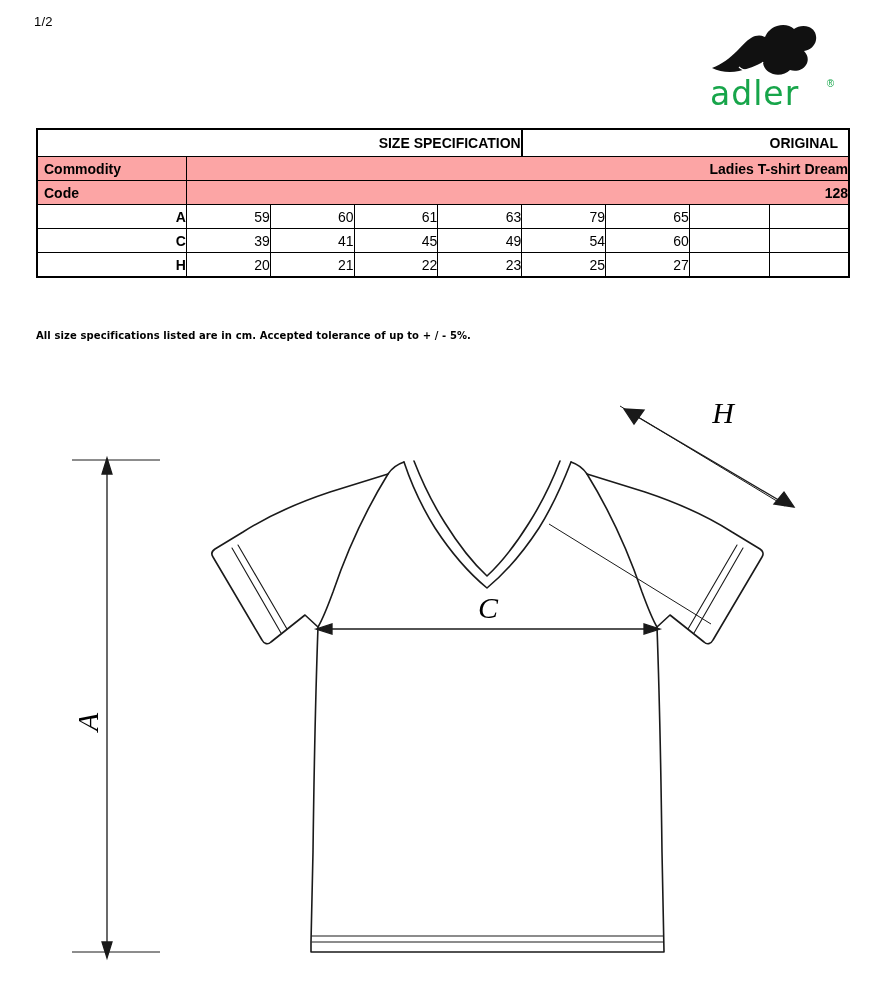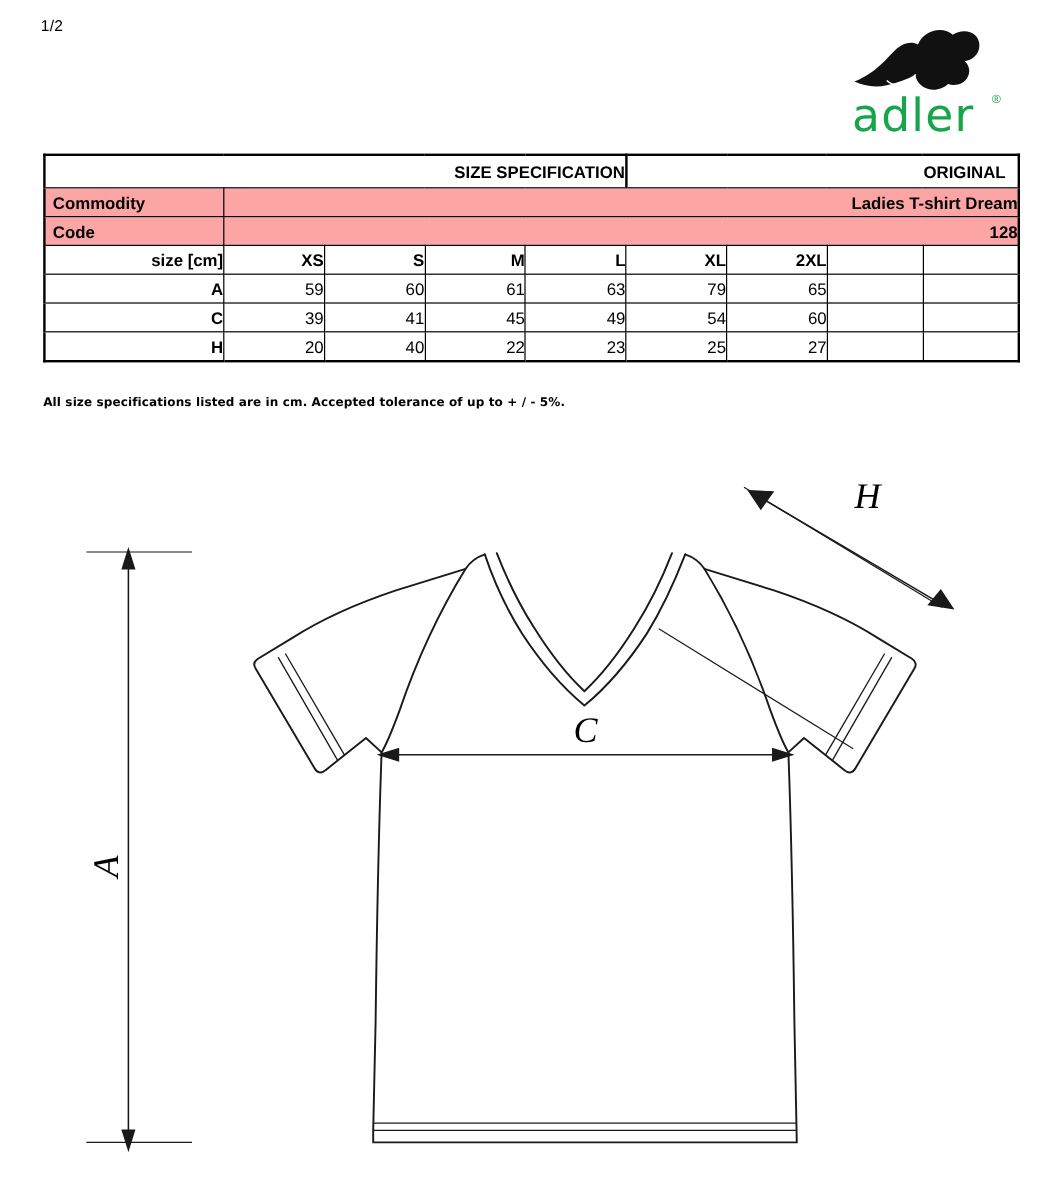--- a/index.html
+++ b/index.html
@@ -39,21 +39,21 @@
     left: 0;
     top: 0;
     width: 120px;
     height: 56px;
   }
   .logo-text {
     position: absolute;
     left: 6px;
     top: 52px;
     font-family: "DejaVu Sans", sans-serif;
-    font-size: 38px;
+    font-size: 33px;
     font-weight: 400;
     color: #17a54a;
     letter-spacing: 1px;
   }
   .logo-reg {
     position: absolute;
     right: -10px;
     top: 56px;
     font-size: 10px;
     color: #17a54a;
@@ -173,31 +173,20 @@
       <td class="title-right" colspan="4">ORIGINAL</td>
     </tr>
     <tr>
       <td class="green label edge-l">Commodity</td>
       <td class="green edge-r" colspan="8">Ladies T-shirt Dream</td>
     </tr>
     <tr>
       <td class="green label edge-l">Code</td>
       <td class="green edge-r" colspan="8">128</td>
     </tr>
-    <tr>
-      <td class="lbl-col edge-l">size [cm]</td>
-      <td class="lbl-col">XS</td>
-      <td class="lbl-col">S</td>
-      <td class="lbl-col">M</td>
-      <td class="lbl-col">L</td>
-      <td class="lbl-col">XL</td>
-      <td class="lbl-col">2XL</td>
-      <td class="lbl-col"></td>
-      <td class="lbl-col edge-r"></td>
-    </tr>
 
     <tr>
       <td class="lbl-col edge-l">A</td>
       <td>59</td>
       <td>60</td>
       <td>61</td>
       <td>63</td>
       <td>79</td>
       <td>65</td>
       <td></td>
@@ -210,21 +199,21 @@
       <td>45</td>
       <td>49</td>
       <td>54</td>
       <td>60</td>
       <td></td>
       <td class="edge-r"></td>
     </tr>
     <tr>
       <td class="lbl-col edge-l edge-b">H</td>
       <td class="edge-b">20</td>
-      <td class="edge-b">40</td>
+      <td class="edge-b">21</td>
       <td class="edge-b">22</td>
       <td class="edge-b">23</td>
       <td class="edge-b">25</td>
       <td class="edge-b">27</td>
       <td class="edge-b"></td>
       <td class="edge-b edge-r"></td>
     </tr>
   </tbody>
 </table>
 

